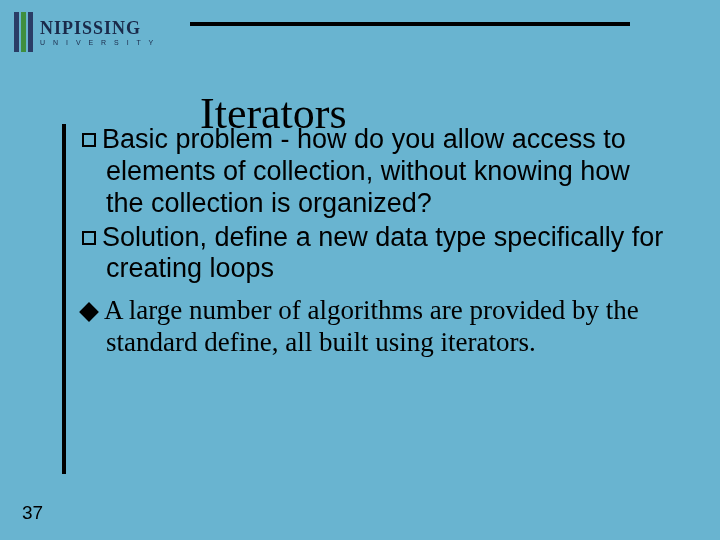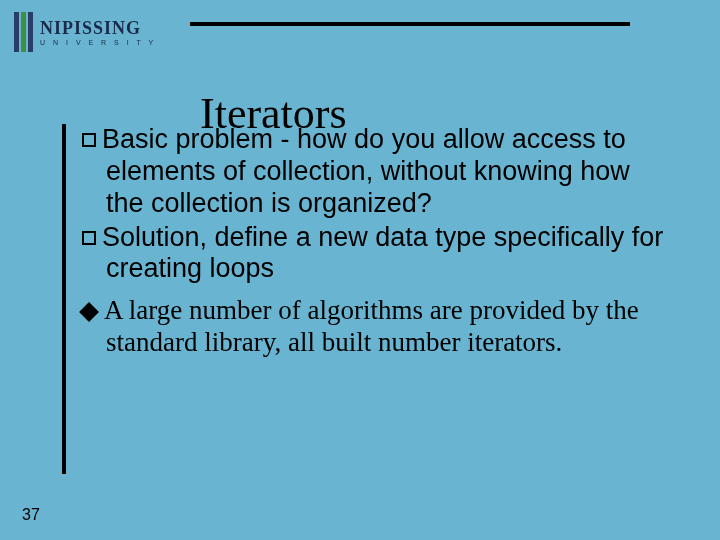--- a/index.html
+++ b/index.html
@@ -121,21 +121,21 @@
     background: #000;
     transform: rotate(45deg);
     margin-right: 8px;
     vertical-align: 0px;
   }
   .page-num {
     position: absolute;
     left: 22px;
     bottom: 16px;
     font-family: Arial, Helvetica, sans-serif;
-    font-size: 16px;
+    font-size: 19px;
   }
 </style>
 </head>
 <body>
 
 <div class="slide">
 
   <div class="logo">
     <div class="logo-mark">
       <div class="bar1"></div>
@@ -155,19 +155,19 @@
   <div class="side-rule"></div>
 
   <div class="body">
     <div class="item">
       <span class="bullet-square"></span><span>Basic problem - how do you allow access to elements of collection, without knowing how the collection is organized?</span>
     </div>
     <div class="item">
       <span class="bullet-square"></span><span>Solution, define a new data type specifically for creating loops</span>
     </div>
     <div class="item serif">
-      <span class="bullet-diamond"></span><span>A large number of algorithms are provided by the standard library, all built number iterators.</span>
+      <span class="bullet-diamond"></span><span>A large number of algorithms are provided by the standard define, all built using iterators.</span>
     </div>
   </div>
 
   <div class="page-num">37</div>
 
 </div>
 
 </body></html>

